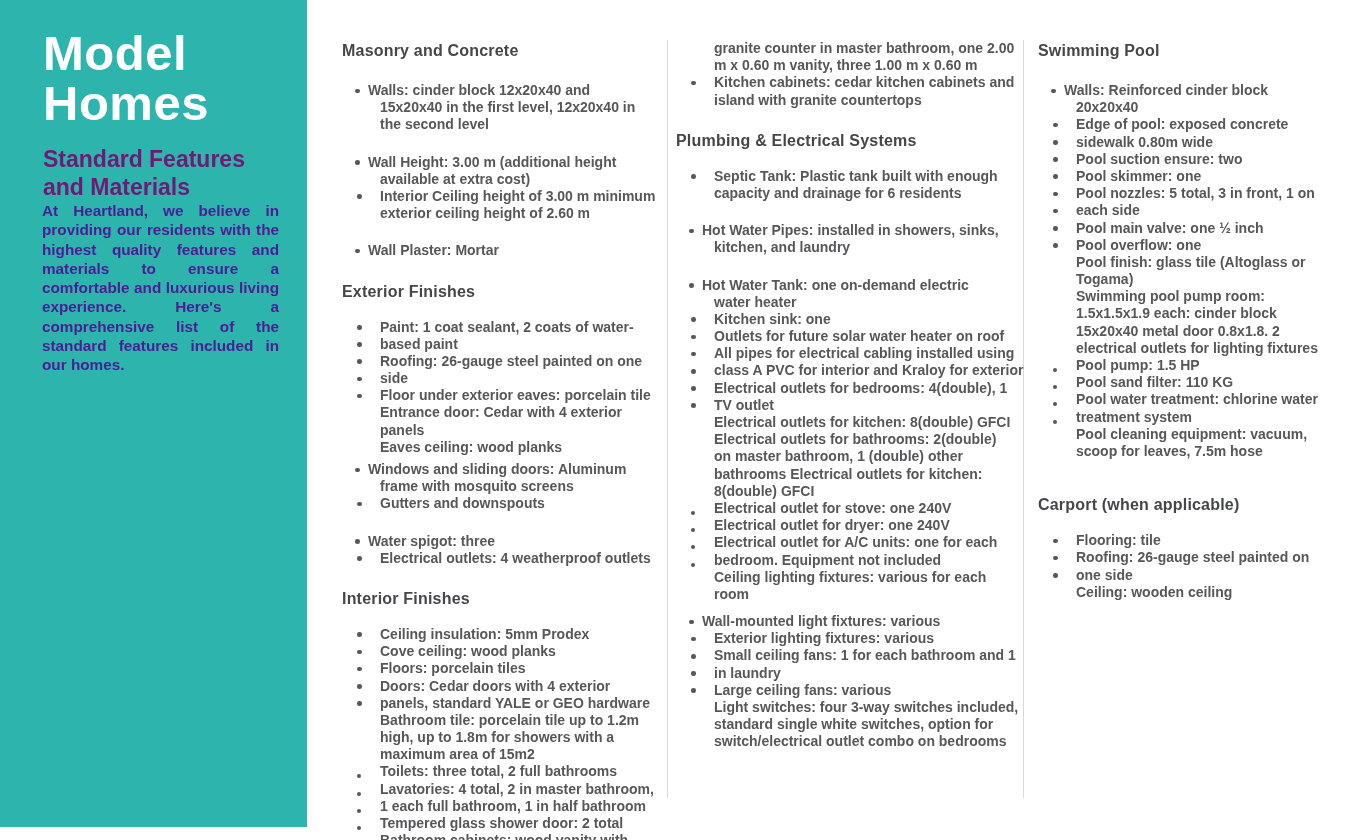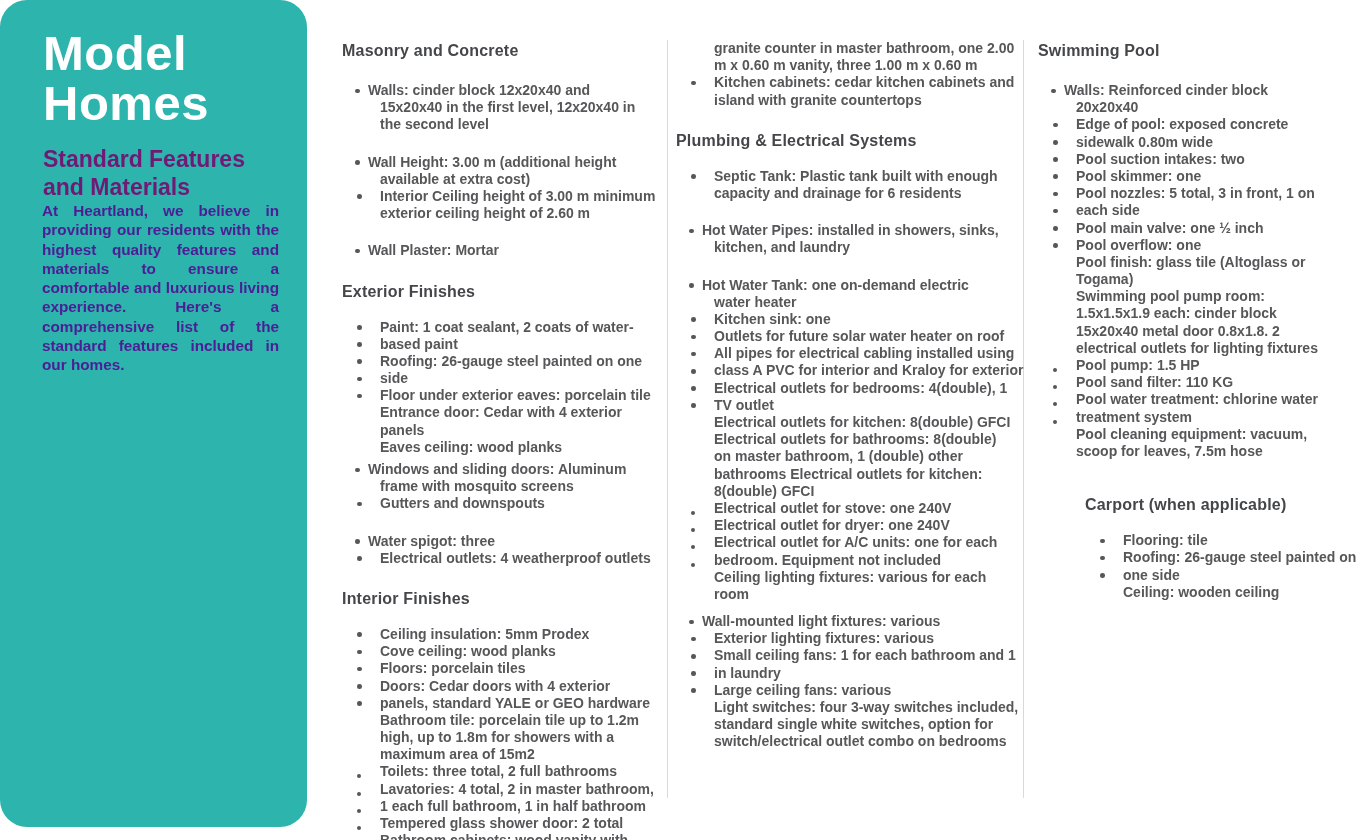--- a/index.html
+++ b/index.html
@@ -16,21 +16,20 @@
     width: 1368px;
     height: 840px;
     background: #ffffff;
   }
   
   .sidebar {
     position: absolute;
     left: 0; top: 0;
     width: 307px; height: 827px;
     background: var(--accent, #2cb4ad);
-    border-radius: 27px;
   }
   .mh-title {
     position: absolute;
     left: 43px; top: 28px;
     color: #ffffff;
     font-size: 49px;
     line-height: 50px;
     font-weight: 700;
     letter-spacing: 0.5px;
   }
@@ -188,21 +187,21 @@
             <div class="li"><span>kitchen, and laundry</span></div>
             <div class="li b-tight"><span class="dot"></span><span>Hot Water Tank: one on-demand electric</span></div>
             <div class="li"><span>water heater</span></div>
             <div class="li b-wide"><span class="dot"></span><span>Kitchen sink: one</span></div>
             <div class="li b-wide"><span class="dot"></span><span>Outlets for future solar water heater on roof</span></div>
             <div class="li b-wide"><span class="dot"></span><span>All pipes for electrical cabling installed using</span></div>
             <div class="li b-wide"><span class="dot"></span><span>class A PVC for interior and Kraloy for exterior</span></div>
             <div class="li b-wide"><span class="dot"></span><span>Electrical outlets for bedrooms: 4(double), 1</span></div>
             <div class="li b-wide"><span class="dot"></span><span>TV outlet</span></div>
             <div class="li"><span>Electrical outlets for kitchen: 8(double) GFCI</span></div>
-            <div class="li"><span>Electrical outlets for bathrooms: 8(double)</span></div>
+            <div class="li"><span>Electrical outlets for bathrooms: 2(double)</span></div>
             <div class="li"><span>on master bathroom, 1 (double) other</span></div>
             <div class="li"><span>bathrooms Electrical outlets for kitchen:</span></div>
             <div class="li"><span>8(double) GFCI</span></div>
             <div class="li b-low"><span class="dot"></span><span>Electrical outlet for stove: one 240V</span></div>
             <div class="li b-low"><span class="dot"></span><span>Electrical outlet for dryer: one 240V</span></div>
             <div class="li b-low"><span class="dot"></span><span>Electrical outlet for A/C units: one for each</span></div>
             <div class="li b-low"><span class="dot"></span><span>bedroom. Equipment not included</span></div>
             <div class="li"><span>Ceiling lighting fixtures: various for each</span></div>
             <div class="li"><span>room</span></div>
             <div class="li b-tight" style="margin-top: 10px;"><span class="dot"></span><span>Wall-mounted light fixtures: various</span></div>
@@ -217,41 +216,41 @@
         </section>
       </div>
       <div class="col col3">
         <section>
           <h2 class="sec-h">Swimming Pool</h2>
           <div>
             <div class="li b-tight"><span class="dot"></span><span>Walls: Reinforced cinder block</span></div>
             <div class="li"><span>20x20x40</span></div>
             <div class="li b-wide"><span class="dot"></span><span>Edge of pool: exposed concrete</span></div>
             <div class="li b-wide"><span class="dot"></span><span>sidewalk 0.80m wide</span></div>
-            <div class="li b-wide"><span class="dot"></span><span>Pool suction intakes: two</span></div>
+            <div class="li b-wide"><span class="dot"></span><span>Pool suction ensure: two</span></div>
             <div class="li b-wide"><span class="dot"></span><span>Pool skimmer: one</span></div>
             <div class="li b-wide"><span class="dot"></span><span>Pool nozzles: 5 total, 3 in front, 1 on</span></div>
             <div class="li b-wide"><span class="dot"></span><span>each side</span></div>
             <div class="li b-wide"><span class="dot"></span><span>Pool main valve: one ½ inch</span></div>
             <div class="li b-wide"><span class="dot"></span><span>Pool overflow: one</span></div>
             <div class="li"><span>Pool finish: glass tile (Altoglass or</span></div>
             <div class="li"><span>Togama)</span></div>
             <div class="li"><span>Swimming pool pump room:</span></div>
             <div class="li"><span>1.5x1.5x1.9 each: cinder block</span></div>
             <div class="li"><span>15x20x40 metal door 0.8x1.8. 2</span></div>
             <div class="li"><span>electrical outlets for lighting fixtures</span></div>
             <div class="li b-low"><span class="dot"></span><span>Pool pump: 1.5 HP</span></div>
             <div class="li b-low"><span class="dot"></span><span>Pool sand filter: 110 KG</span></div>
             <div class="li b-low"><span class="dot"></span><span>Pool water treatment: chlorine water</span></div>
             <div class="li b-low"><span class="dot"></span><span>treatment system</span></div>
             <div class="li"><span>Pool cleaning equipment: vacuum,</span></div>
             <div class="li"><span>scoop for leaves, 7.5m hose</span></div>
           </div>
         </section>
-        <section style="margin-top: 34px; margin-left: 47px;">
+        <section style="margin-top: 34px;">
           <h2 class="sec-h">Carport (when applicable)</h2>
           <div>
             <div class="li b-wide"><span class="dot"></span><span>Flooring: tile</span></div>
             <div class="li b-wide"><span class="dot"></span><span>Roofing: 26-gauge steel painted on</span></div>
             <div class="li b-wide"><span class="dot"></span><span>one side</span></div>
             <div class="li"><span>Ceiling: wooden ceiling</span></div>
           </div>
         </section>
       </div>
     </div>

